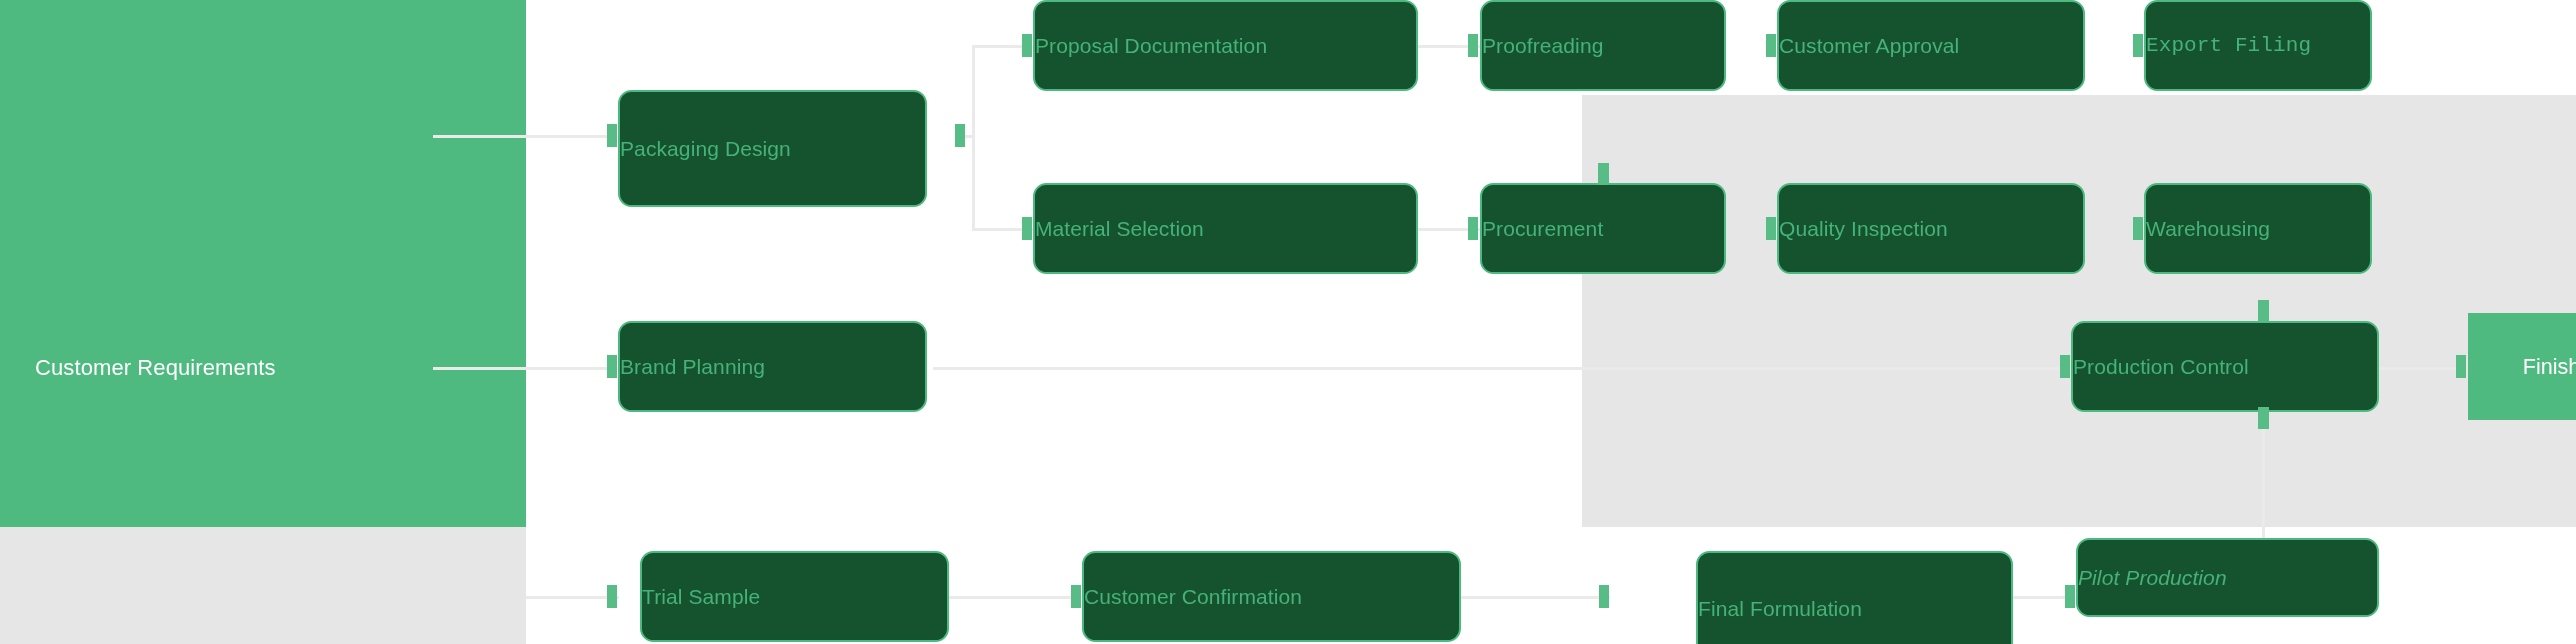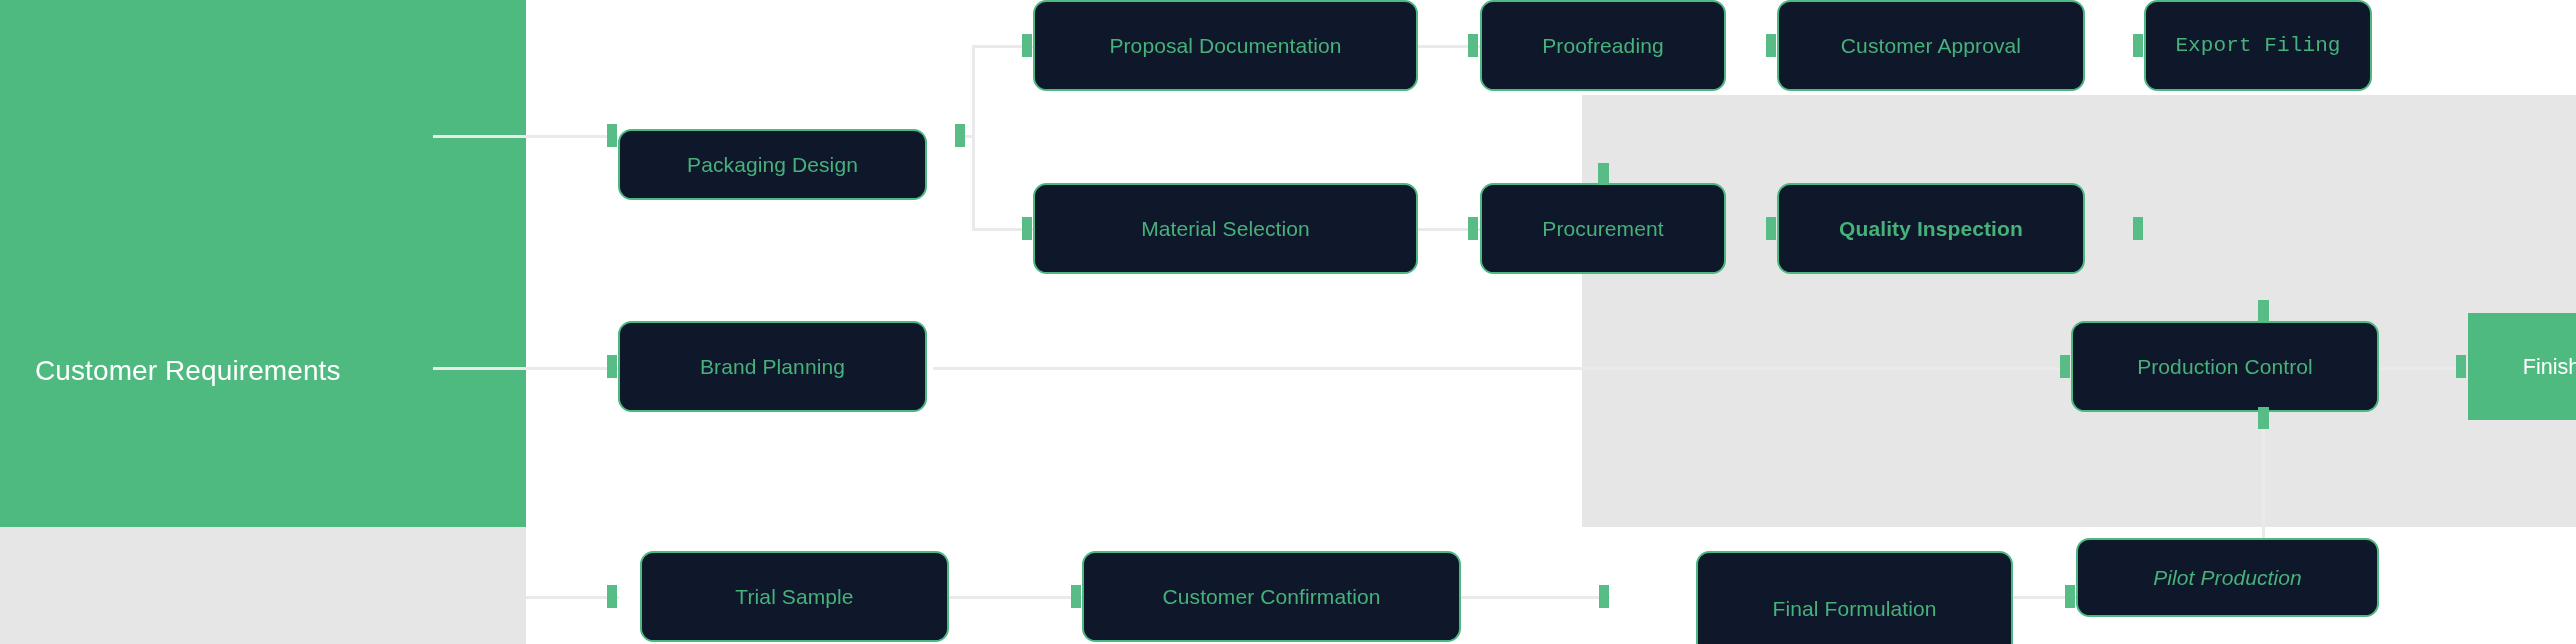--- a/index.html
+++ b/index.html
@@ -15,21 +15,21 @@
   
   .band{position:absolute;}
   .band-green-left{left:0;top:0;width:526px;height:527px;background:#4FBA80;}
   .band-gray-left{left:0;top:527px;width:526px;height:118px;background:#E6E6E6;}
   .band-gray-mid{left:1582px;top:95px;width:1056px;height:432px;background:#E6E6E6;}
 
   
   .root-label{
     position:absolute;
     color:#ffffff;
-    font-size:28px;
+    font-size:22px;
     letter-spacing:0.1px;
     white-space:nowrap;
     font-weight:400;
   }
 
   
   .finished-node{
     position:absolute;
     background:#4FBA80;
     color:#ffffff;
@@ -42,24 +42,24 @@
   .line{position:absolute;background:#EAEAEA;}
   .line-h{height:2.6px;}
   .line-v{width:2.6px;}
 
   
   .node{
     position:absolute;
     box-sizing:border-box;
     border:2.1px solid #4CB980;
     border-radius:13.4px;
-    background:#0f172a;
+    background:#14532d;
     color:#46B27A;
     font-size:21px;
-    display:flex;align-items:center;justify-content:center;
+    display:flex;align-items:center;
     white-space:nowrap;
     letter-spacing:0.1px;
   }
 
   
   .port{position:absolute;background:#57BC86;}
   .port-lr{width:10.3px;height:23px;}
   .port-tb{width:11.3px;height:21.6px;}
 </style>
 </head>
@@ -91,21 +91,21 @@
   <div class="line line-h" style="left:1927px;top:596px;width:149px;"></div>
 
   <div class="line line-v" style="left:2262px;top:412px;height:140px;"></div>
 
   <div class="line line-h" style="left:2378px;top:367px;width:88px;"></div>
 
   <div class="root-label" style="left:35px;top:355px;">
     <span>Customer Requirements</span>
   </div>
 
-  <div class="node" style="left:618px;top:90px;width:309px;height:71px;margin-top:39px;">
+  <div class="node" style="left:618px;top:90px;width:309px;height:117px;">
     <span>Packaging Design</span>
   </div>
   <div class="port port-lr" style="left:607px;top:124px;"></div>
   <div class="port port-lr" style="left:955px;top:124px;"></div>
 
   <div class="node" style="left:1033px;top:0px;width:385px;height:91px;">
     <span>Proposal Documentation</span>
   </div>
   <div class="port port-lr" style="left:1022px;top:34px;"></div>
 
@@ -128,25 +128,28 @@
     <span>Material Selection</span>
   </div>
   <div class="port port-lr" style="left:1022px;top:217px;"></div>
 
   <div class="node" style="left:1480px;top:183px;width:246px;height:91px;">
     <span>Procurement</span>
   </div>
   <div class="port port-lr" style="left:1468px;top:217px;"></div>
   <div class="port port-tb" style="left:1598px;top:163px;"></div>
 
-  <div class="node" style="left:1777px;top:183px;width:308px;height:91px;font-weight:bold;">
+  <div class="node" style="left:1777px;top:183px;width:308px;height:91px;">
     <span>Quality Inspection</span>
   </div>
   <div class="port port-lr" style="left:1766px;top:217px;"></div>
 
+  <div class="node" style="left:2144px;top:183px;width:228px;height:91px;">
+    <span>Warehousing</span>
+  </div>
   <div class="port port-lr" style="left:2133px;top:217px;"></div>
 
   <div class="node" style="left:618px;top:321px;width:309px;height:91px;">
     <span>Brand Planning</span>
   </div>
   <div class="port port-lr" style="left:607px;top:355px;"></div>
 
   <div class="node" style="left:2071px;top:321px;width:308px;height:91px;">
     <span>Production Control</span>
   </div>

